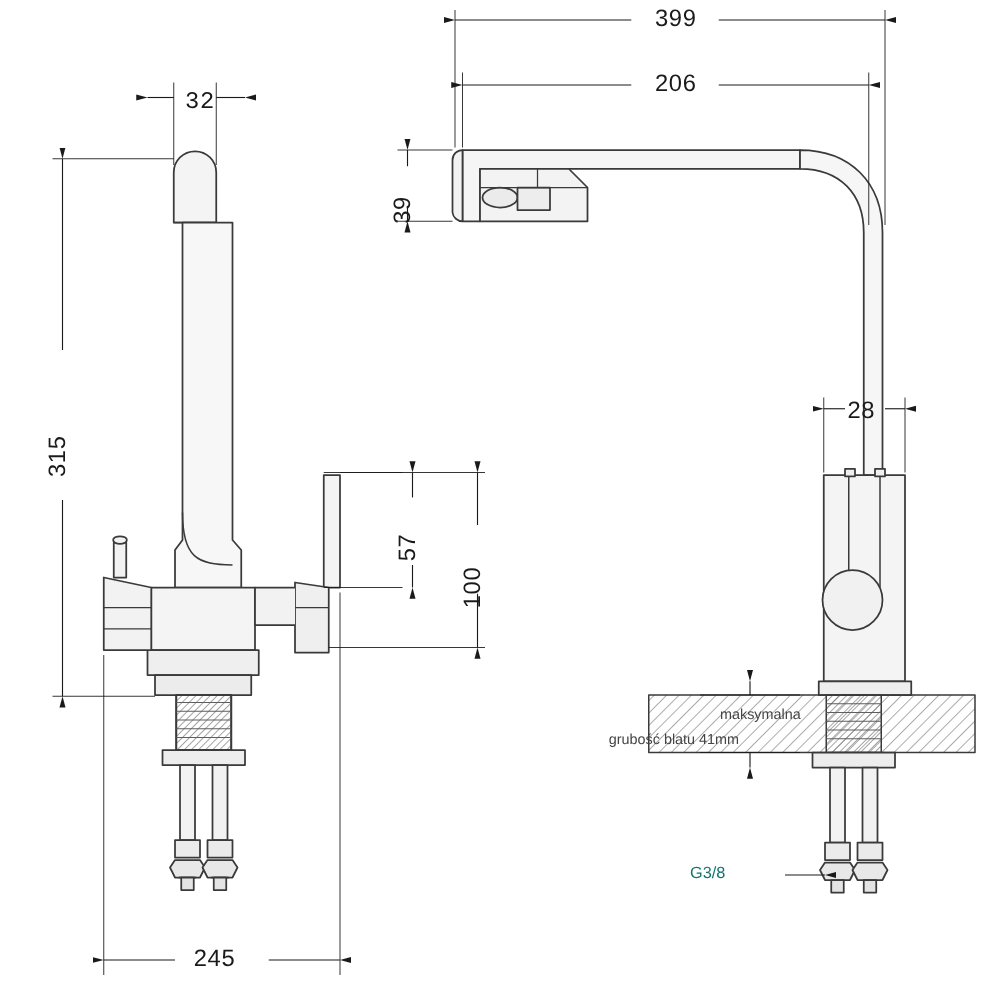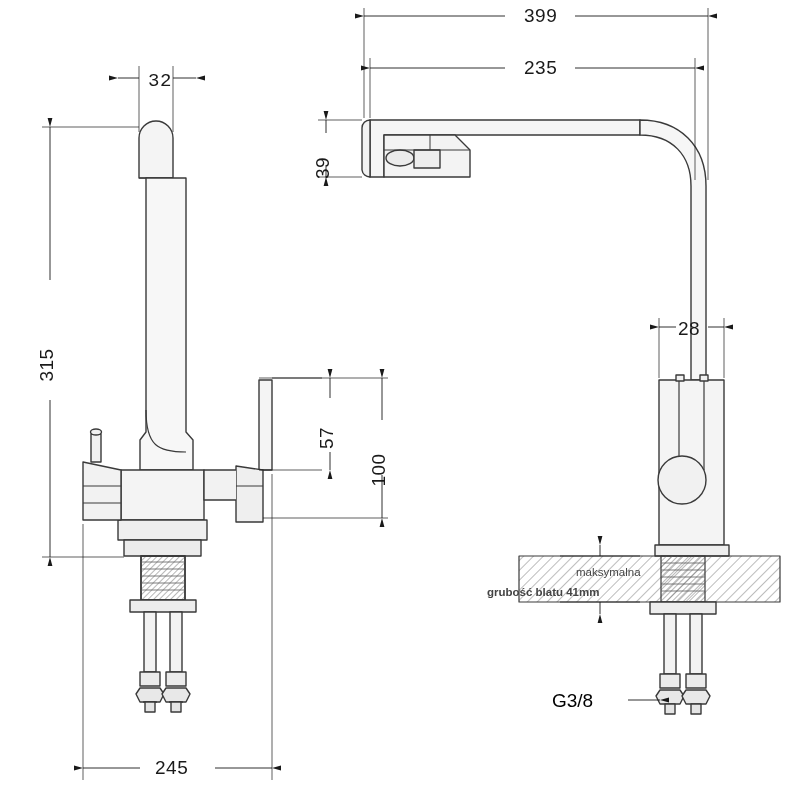--- a/index.html
+++ b/index.html
@@ -44,22 +44,22 @@
     position: absolute;
     font-family: "Liberation Sans", sans-serif;
     font-size: 11.5px;
     color: #444444;
     white-space: nowrap;
     line-height: 13px;
   }
   .thread-label {
     position: absolute;
     font-family: "Liberation Sans", sans-serif;
-    font-size: 19px;
-    color: #000000;
+    font-size: 13px;
+    color: #0f766e;
     white-space: nowrap;
   }
 </style>
 </head>
 <body>
 
 <div id="stage">
 
   <svg id="drawing" viewBox="0 0 800 800">
     <defs>
@@ -235,24 +235,24 @@
   <div class="dim-label vertical" style="left:58px; top:365px; transform: rotate(-90deg) translate(-50%, -100%);">315</div>
 
   <div class="dim-label" style="left:155px; top:757px;">245</div>
 
   <div class="dim-label vertical" style="left:338px; top:438px; transform: rotate(-90deg) translate(-50%, -100%);">57</div>
 
   <div class="dim-label vertical" style="left:390px; top:470px; transform: rotate(-90deg) translate(-50%, -100%);">100</div>
 
   <div class="dim-label" style="left:524px; top:5px;">399</div>
 
-  <div class="dim-label" style="left:524px; top:57px;">235</div>
+  <div class="dim-label" style="left:524px; top:57px;">206</div>
 
   <div class="dim-label vertical" style="left:334px; top:168px; transform: rotate(-90deg) translate(-50%, -100%);">39</div>
 
   <div class="dim-label" style="left:678px; top:318px;">28</div>
 
   <div class="note-label" style="left:536px; top:566px;margin-left:40px;">maksymalna</div>
-  <div class="note-label" style="left:487px; top:586px;font-weight:bold;">grubość blatu 41mm</div>
+  <div class="note-label" style="left:487px; top:586px;">grubość blatu 41mm</div>
 
   <div class="thread-label" style="left:552px; top:690px;">G3/8</div>
 
 </div>
 
 </body></html>

